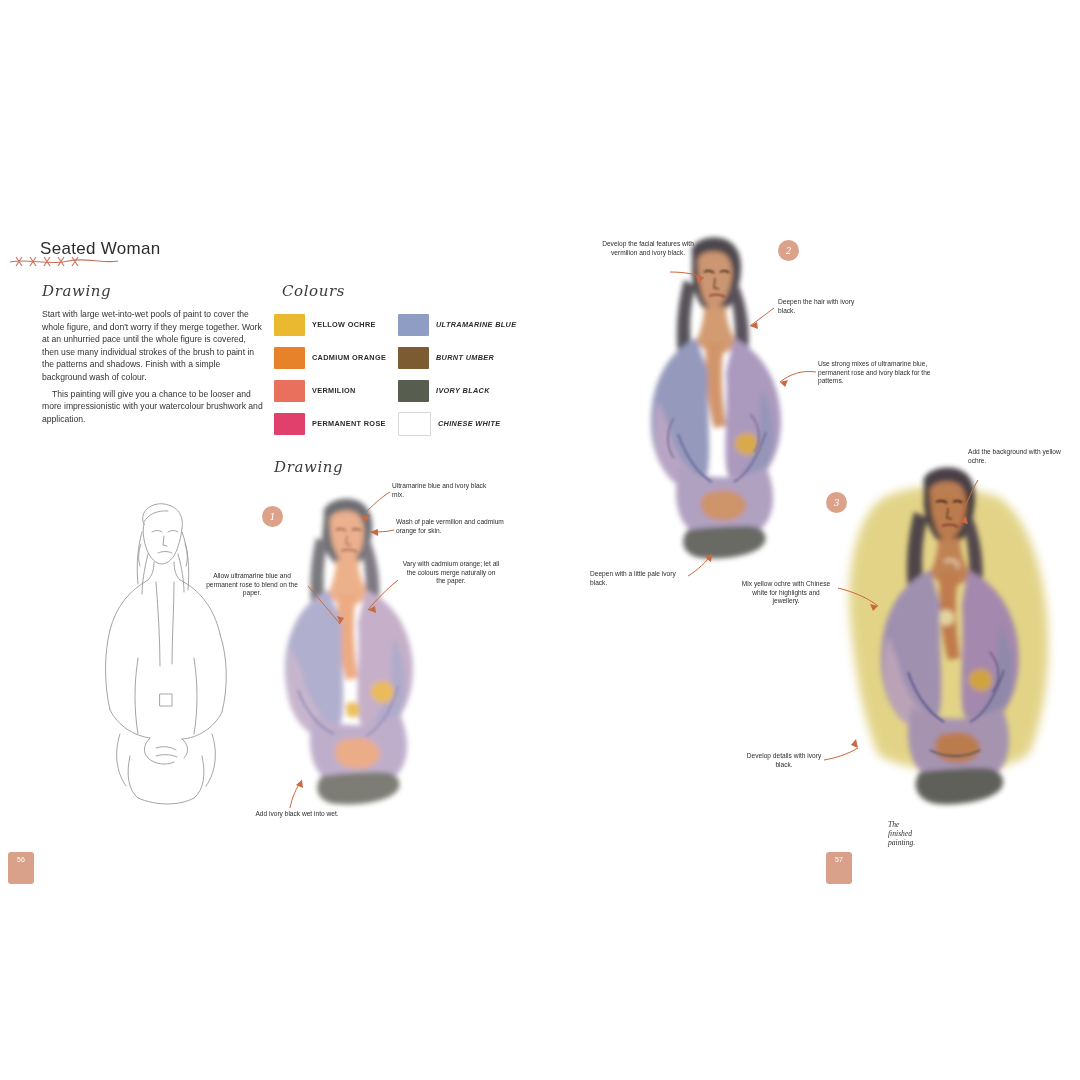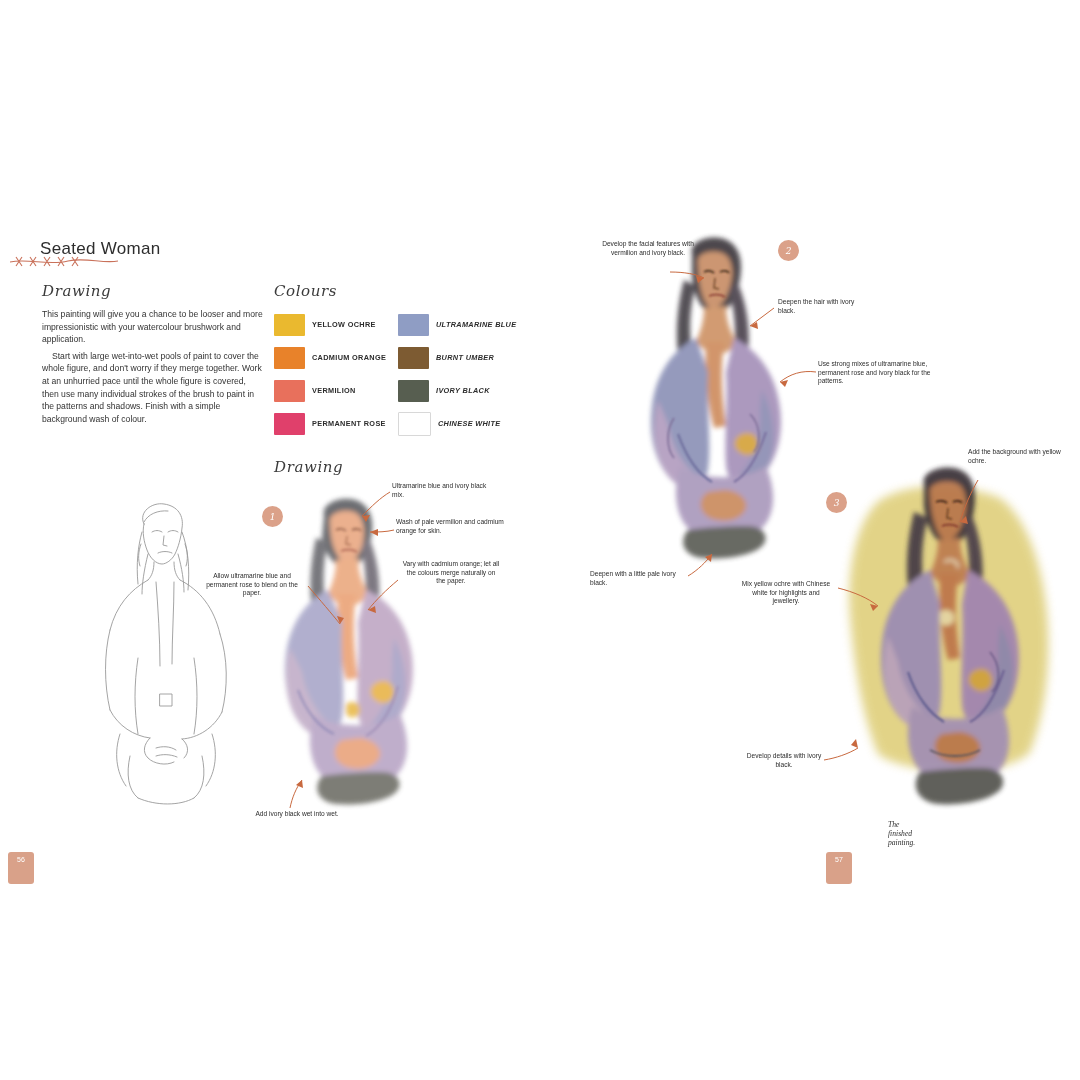--- a/index.html
+++ b/index.html
@@ -22,21 +22,21 @@
     position:absolute;left:8px;top:256px;width:108px;height:10px;
   }
   .script{
     font-family:"DejaVu Serif", serif;
     font-style:italic;
     font-size:15px;
     color:#3a3a3a;
     letter-spacing:.6px;
   }
   .sec-drawing{position:absolute;left:42px;top:282px;}
-  .sec-colours{position:absolute;left:274px;top:282px;text-align:center;}
+  .sec-colours{position:absolute;left:282px;top:282px;text-align:center;}
   .sec-painting{position:absolute;left:274px;top:458px;}
 
   .body-text{
     position:absolute;left:42px;top:308px;width:222px;
     font-size:8.6px;line-height:12.6px;color:#333;
     text-align:left;
   }
   .body-text p{margin:0;}
   .body-text p+p{margin-top:4px;text-indent:10px;}
 
@@ -107,22 +107,22 @@
         <path d="M64 1 L70 10 M70 1 L64 10"></path>
       </g>
     </svg>
   </div>
 
   <div class="script sec-drawing">Drawing</div>
   <div class="script sec-colours">Colours</div>
   <div class="script sec-painting">Drawing</div>
 
   <div class="body-text">
+    <p>Start with large wet-into-wet pools of paint to cover the whole figure, and don't worry if they merge together. Work at an unhurried pace until the whole figure is covered, then use many individual strokes of the brush to paint in the patterns and shadows. Finish with a simple background wash of colour.</p>
     <p>This painting will give you a chance to be looser and more impressionistic with your watercolour brushwork and application.</p>
-    <p>Start with large wet-into-wet pools of paint to cover the whole figure, and don't worry if they merge together. Work at an unhurried pace until the whole figure is covered, then use many individual strokes of the brush to paint in the patterns and shadows. Finish with a simple background wash of colour.</p>
   </div>
 
   <div class="swatches">
     <div class="sw-col left">
       <div class="sw-row">
         <span class="sw-chip" style="background:#eab92f"></span>
         <span class="sw-label">YELLOW OCHRE</span>
       </div>
       <div class="sw-row">
         <span class="sw-chip" style="background:#e8822a"></span>

